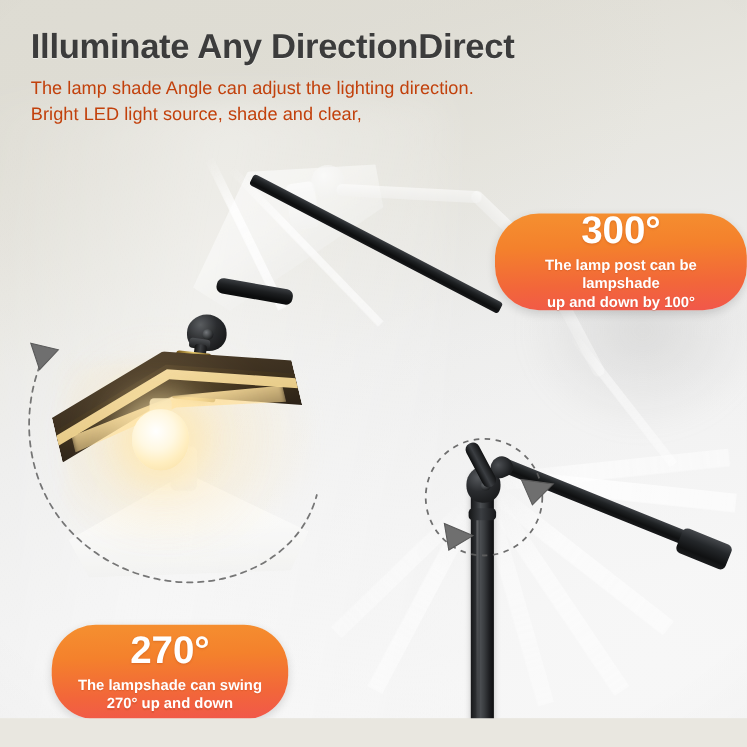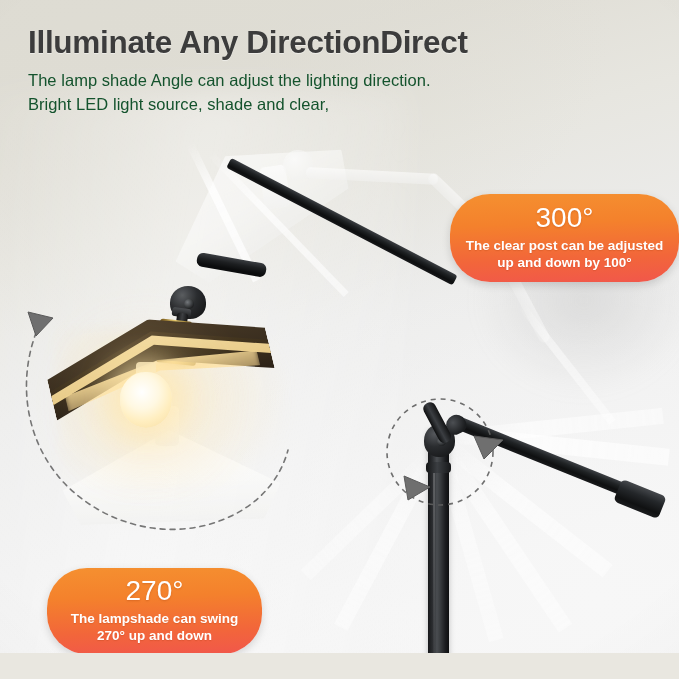--- a/index.html
+++ b/index.html
@@ -35,21 +35,21 @@
 
   
   .headline{
     position:absolute;left:28px;top:24px;
     font-size:31.5px;font-weight:bold;letter-spacing:-.3px;
     color:#3c3c3c;white-space:nowrap;
     text-shadow:0 1px 0 rgba(255,255,255,.45);
   }
   .subline{
     position:absolute;left:28px;
-    font-size:16.5px;color:#14532d;white-space:nowrap;letter-spacing:.05px;
+    font-size:16.5px;color:#c2410c;white-space:nowrap;letter-spacing:.05px;
   }
   .subline.l1{top:71px;}
   .subline.l2{top:95px;}
 
   
   .ghost{position:absolute;pointer-events:none;}
   .gshade{
     position:absolute;
     background:linear-gradient(180deg,#ffffff 0%, #fbfbfa 55%, #f2f2f0 100%);
     clip-path:polygon(0% 62%, 50% 0%, 100% 62%, 92% 100%, 8% 100%);
@@ -232,21 +232,21 @@
   
   .badge{
     position:absolute;
     border-radius:40px;
     background:linear-gradient(178deg,#f59030 0%, #f4812c 34%, #f2663a 72%, #f1574b 100%);
     color:#fff;text-align:center;
     box-shadow:0 3px 9px rgba(0,0,0,.14);
     display:flex;flex-direction:column;align-items:center;justify-content:center;
   }
   .badge-num{
-    font-size:28px;font-weight:normal;line-height:1;
+    font-size:35px;font-weight:bold;line-height:1;
     text-shadow:0 1px 2px rgba(150,50,10,.28);
   }
   .badge-desc{
     font-size:13.5px;font-weight:bold;line-height:1.25;
     margin-top:6px;padding:0 10px;
     text-shadow:0 1px 1px rgba(150,50,10,.22);
   }
   #badge-300{left:450px;top:194px;width:229px;height:88px;}
   #badge-270{left:47px;top:568px;width:215px;height:86px;}
 </style>
@@ -343,21 +343,21 @@
 
   <div class="bg-vignette"></div>
 
   <div class="headline">Illuminate Any DirectionDirect</div>
   <div class="subline l1">The lamp shade Angle can adjust the lighting direction.</div>
   <div class="subline l2">Bright LED light source, shade and clear,</div>
 
   <div class="badge" id="badge-300">
     <div class="badge-num">300°</div>
     <div class="badge-desc">
-      <span>The clear post can be adjusted</span><br>
+      <span>The lamp post can be lampshade</span><br>
       <span>up and down by 100°</span>
     </div>
   </div>
 
   <div class="badge" id="badge-270">
     <div class="badge-num">270°</div>
     <div class="badge-desc">
       <span>The lampshade can swing</span><br>
       <span>270°  up and down</span>
     </div>

